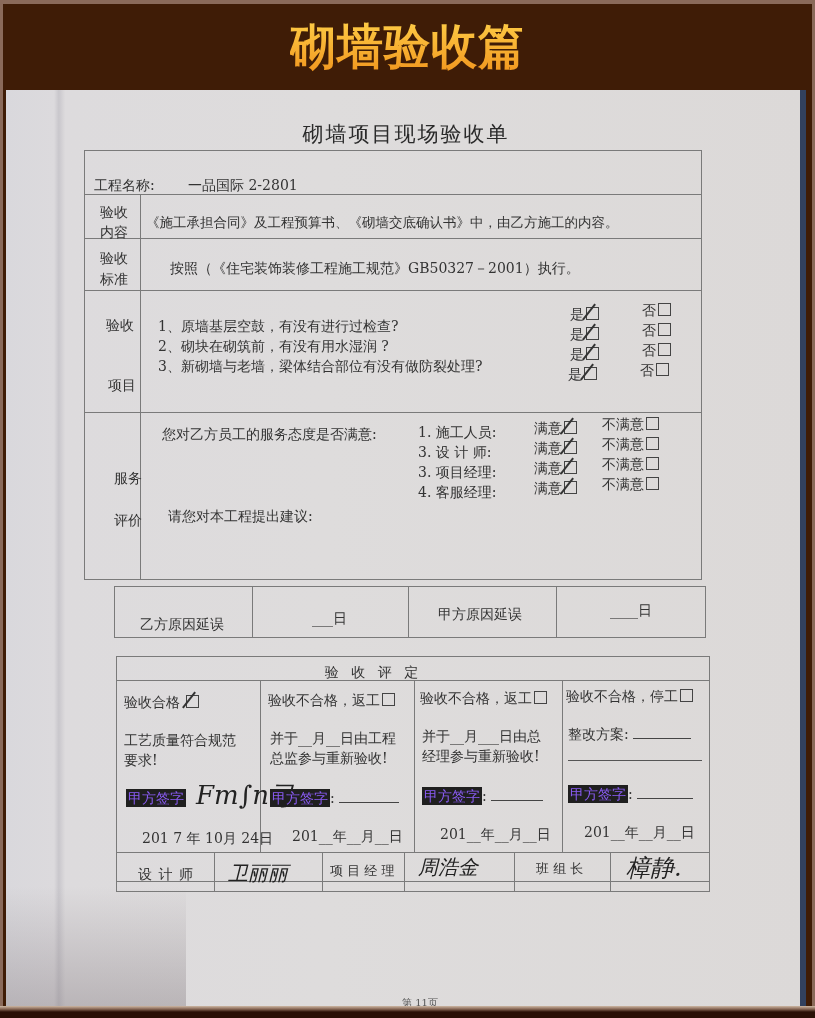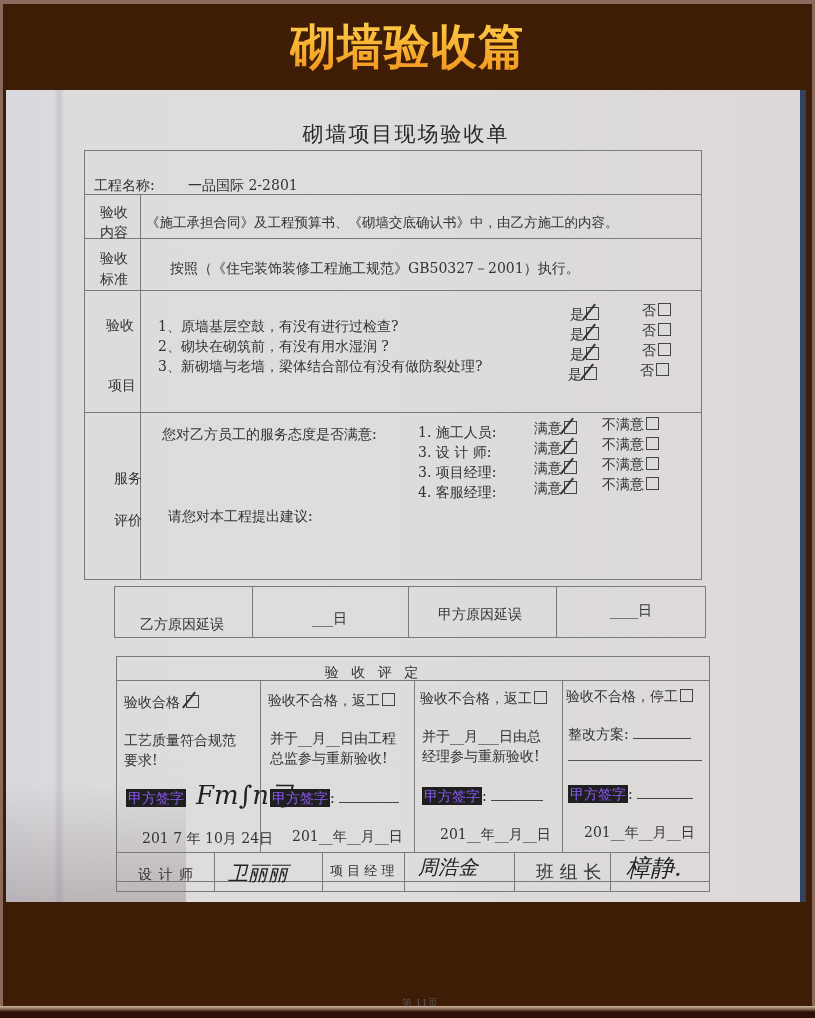--- a/index.html
+++ b/index.html
@@ -1,20 +1,20 @@
 <!DOCTYPE html>
 <html><head>
 <meta charset="utf-8">
 <style>
   html,body{margin:0;padding:0;}
   body{width:815px;height:1018px;position:relative;overflow:hidden;background:#3a1a08;font-family:"DejaVu Serif","Liberation Serif",serif;color:#2b2b2b;}
   .frame{position:absolute;left:0;top:0;width:815px;height:1018px;box-sizing:border-box;border:3px solid #8a6a5a;border-top-width:4px;background:#3f1c06;}
   .banner{position:absolute;left:3px;top:4px;width:809px;height:86px;background:#3f1c06;display:flex;align-items:center;justify-content:center;}
   .banner-title{font-family:"DejaVu Sans","Liberation Sans",sans-serif;font-weight:bold;font-size:46px;letter-spacing:1px;color:#f5a623;background:linear-gradient(#ffd24a,#f0901a);-webkit-background-clip:text;background-clip:text;-webkit-text-fill-color:transparent;text-shadow:none;transform:scaleY(1.05);}
-  .paper{position:absolute;left:6px;top:90px;width:800px;height:812px;background:linear-gradient(90deg,#d9d8dc 0%,#dcdadd 6%,#c9c7cc 6.6%,#dddbdd 7.4%,#dedcdc 40%,#dcd9d8 100%);}
+  .paper{position:absolute;left:6px;top:90px;width:800px;height:916px;background:linear-gradient(90deg,#d9d8dc 0%,#dcdadd 6%,#c9c7cc 6.6%,#dddbdd 7.4%,#dedcdc 40%,#dcd9d8 100%);}
   .paper-shadow{position:absolute;left:0;bottom:0;width:180px;height:120px;background:linear-gradient(0deg,rgba(120,110,115,.35),rgba(120,110,115,0));}
   .right-edge{position:absolute;right:0;top:0;width:6px;height:100%;background:#32415e;}
   .bottom-strip{position:absolute;left:0;top:1006px;width:815px;height:12px;background:linear-gradient(#cdb7a3 0,#8a6a58 3px,#2a1006 6px);}
   .form-title{position:absolute;left:0;width:100%;top:30px;text-align:center;font-size:21px;letter-spacing:2px;color:#2a2a2a;}
   .t{position:absolute;font-size:14px;color:#333;white-space:nowrap;}
   .box{position:absolute;border:1px solid #7a7a7a;box-sizing:border-box;}
   .hl{position:absolute;height:0;border-top:1px solid #7a7a7a;}
   .vl{position:absolute;width:0;border-left:1px solid #7a7a7a;}
   .cb{display:inline-block;width:11px;height:11px;border:1px solid #444;vertical-align:-1px;margin-left:2px;position:relative;}
   .cb.checked::after{content:"";position:absolute;left:1px;top:-6px;width:2px;height:20px;background:#333;transform:rotate(38deg);transform-origin:center;}
@@ -138,19 +138,19 @@
   <div class="box" style="left:110px;top:762px;width:594px;height:40px;border-top:none;"></div>
   <div class="vl" style="left:208px;top:762px;height:40px;"></div>
   <div class="vl" style="left:316px;top:762px;height:40px;"></div>
   <div class="vl" style="left:398px;top:762px;height:40px;"></div>
   <div class="vl" style="left:508px;top:762px;height:40px;"></div>
   <div class="vl" style="left:604px;top:762px;height:40px;"></div>
   <div class="t" style="left:132px;top:776px;letter-spacing:1px;">设 计 师</div>
   <div class="t sig" style="left:222px;top:770px;font-size:20px;">卫丽丽</div>
   <div class="t" style="left:324px;top:772px;font-size:13px;">项 目 经 理</div>
   <div class="t sig" style="left:412px;top:764px;font-size:20px;">周浩金</div>
-  <div class="t" style="left:530px;top:770px;font-size:18px;">班 组 长</div>
+  <div class="t" style="left:530px;top:770px;font-size:13px;">班 组 长</div>
   <div class="t sig" style="left:620px;top:762px;font-size:24px;">樟静.</div>
 
   <div class="t" style="left:396px;top:906px;font-size:10px;color:#555;">第 11页</div>
 </div>
 
 <div class="bottom-strip"></div>
 
 </body></html>

